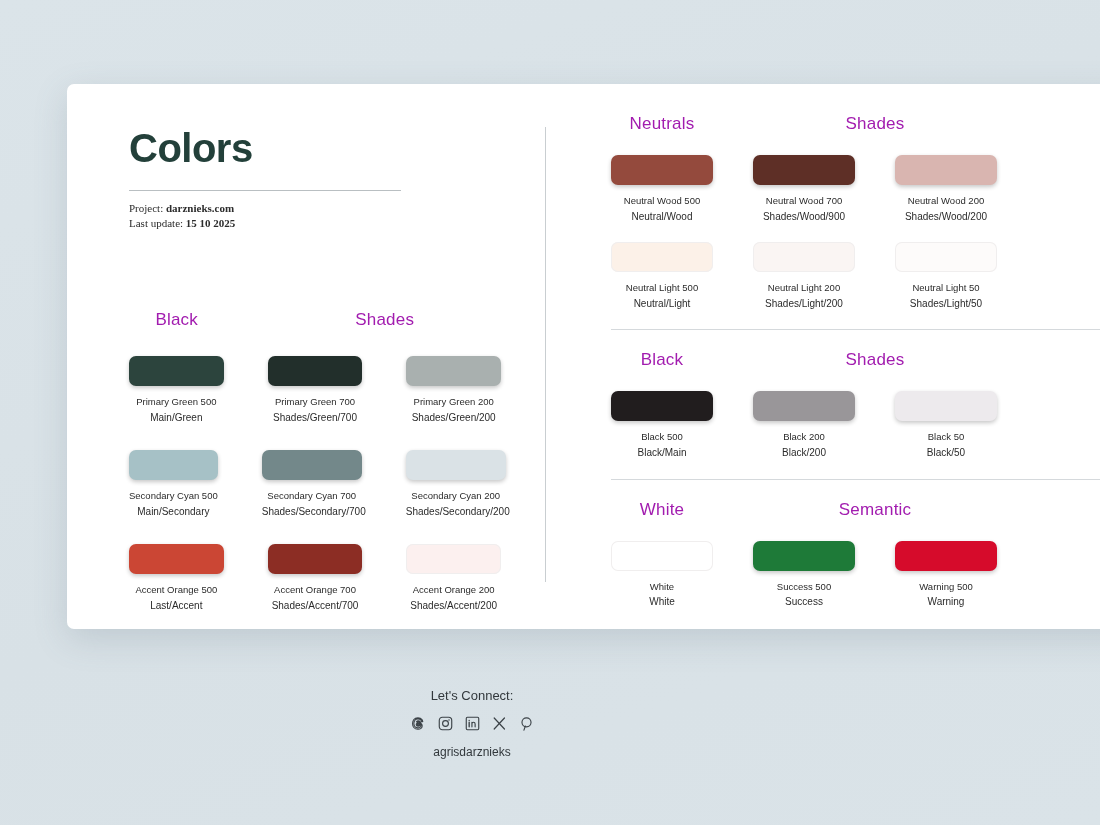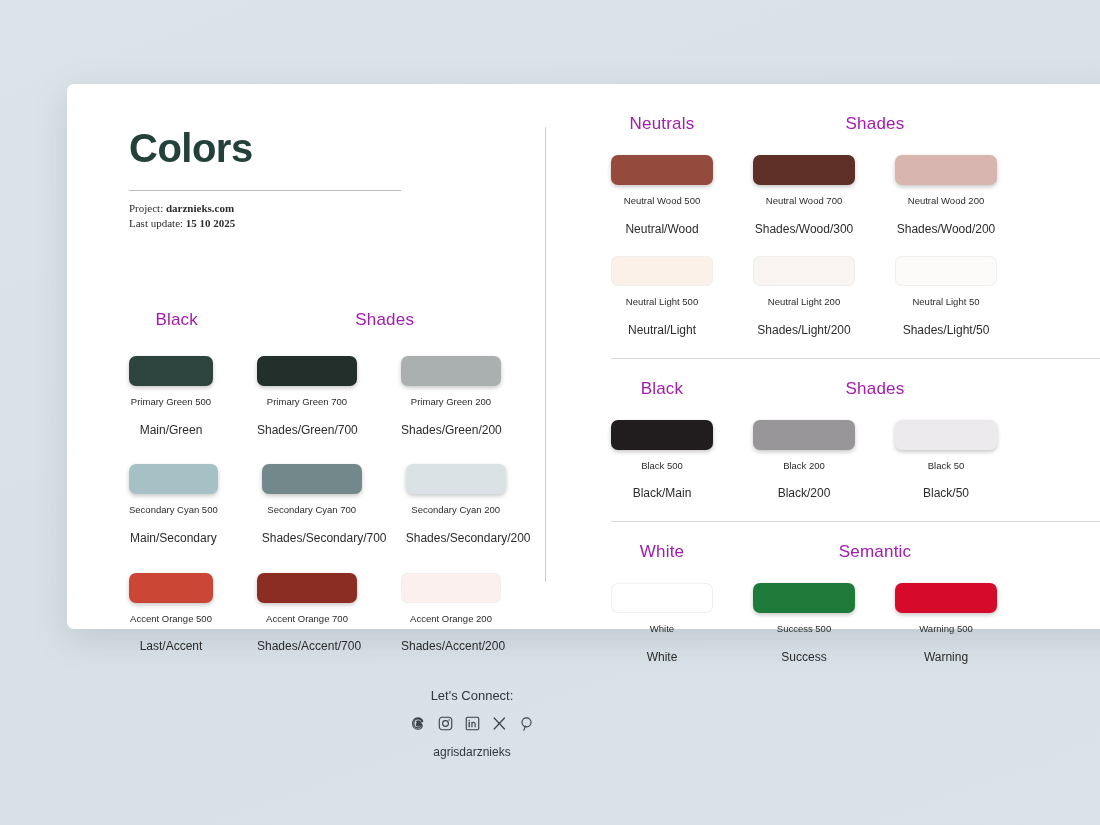--- a/index.html
+++ b/index.html
@@ -122,25 +122,24 @@
   .chip.hairline { box-shadow: inset 0 0 0 1px #f0eeee; }
 
   .sw-name {
     font-size: 9.5px;
     color: #2b2b2b;
     margin-top: 9px;
     line-height: 1.55;
     white-space: nowrap;
   }
   .sw-token {
-    font-size: 12px;
+    font-size: 10px;
     color: #2b2b2b;
     line-height: 1.55;
     white-space: nowrap;
-    margin-top: 11px;
   }
 
   
   .lgrid .sw-cell { width: 100px; }
   .lgrid .sw-cell + .sw-cell { margin-left: 44px; }
   .lgrid .sw-row + .sw-row { margin-top: 25px; }
   .lgrid .head-row .h1 { width: 100px; }
   .lgrid .head-row .h2 { width: 244px; margin-left: 44px; }
   .lgrid .head-gap { height: 26px; }
 
@@ -275,21 +274,21 @@
 
           <div class="sw-row">
             <div class="sw-cell">
               <div class="chip shadowed" style="background-color: rgb(148, 74, 61);"></div>
               <div class="sw-name">Neutral Wood 500</div>
               <div class="sw-token">Neutral/Wood</div>
             </div>
             <div class="sw-cell">
               <div class="chip shadowed" style="background-color: rgb(94, 47, 38);"></div>
               <div class="sw-name">Neutral Wood 700</div>
-              <div class="sw-token">Shades/Wood/300</div>
+              <div class="sw-token">Shades/Wood/900</div>
             </div>
             <div class="sw-cell">
               <div class="chip shadowed" style="background-color: rgb(217, 181, 176);"></div>
               <div class="sw-name">Neutral Wood 200</div>
               <div class="sw-token">Shades/Wood/200</div>
             </div>
           </div>
 
           <div class="sw-row">
             <div class="sw-cell">

